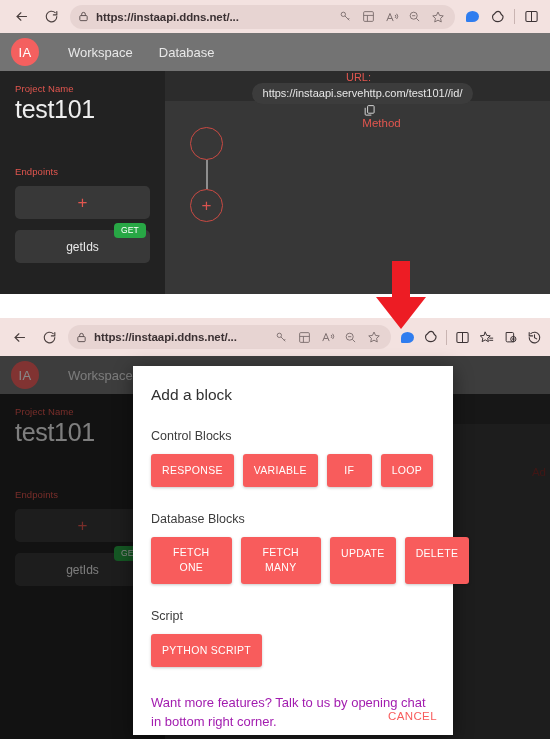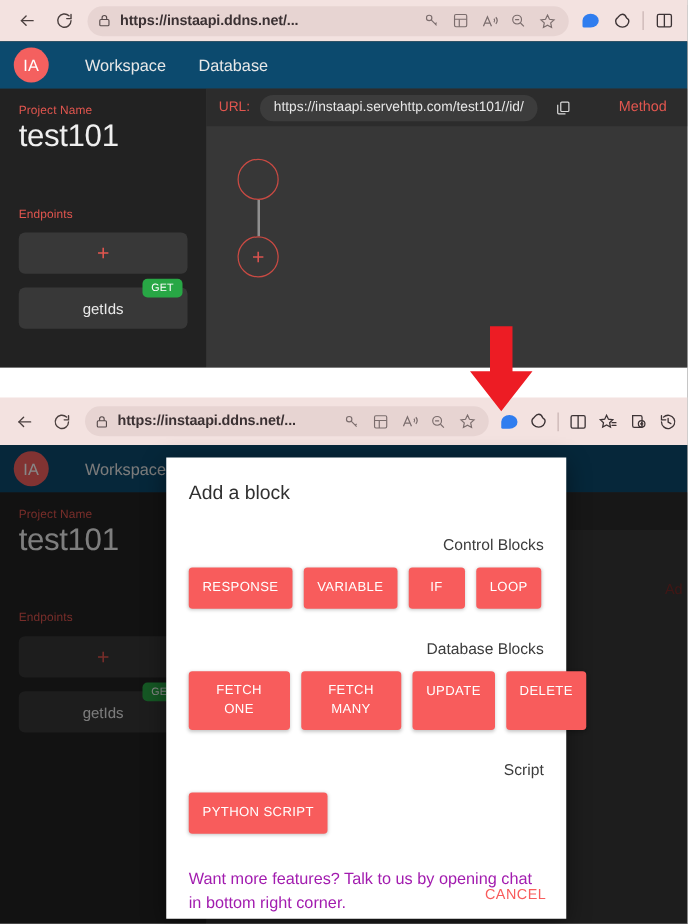--- a/index.html
+++ b/index.html
@@ -88,21 +88,21 @@
     position: absolute;
     left: 0; width: 550px;
     background: #2e2e2e;
     overflow: hidden;
   }
   .app.top { top: 33px; height: 261px; }
   .app.bottom { top: 356px; height: 383px; }
 
   .topnav {
     height: 38px;
-    background: #0c4a6e;
+    background: #737373;
     display: flex;
     align-items: center;
     padding-left: 11px;
     box-sizing: border-box;
   }
   .avatar {
     width: 28px; height: 28px;
     border-radius: 50%;
     background: #f4605f;
     color: #ffffff;
@@ -171,20 +171,21 @@
   }
 
   .canvas-area { flex: 1 1 auto; position: relative; background: #373737; }
   .urlrow {
     height: 30px;
     background: #2c2c2c;
     display: flex;
     align-items: center;
     padding-left: 10px;
     box-sizing: border-box;
+    flex-direction: column;
   }
   .url-label { color: #e2564f; font-size: 11px; margin-right: 8px; }
   .url-pill {
     background: #3c3c3c;
     border-radius: 14px;
     color: #e7e7e7;
     font-size: 11px;
     padding: 4px 11px 5px 11px;
     white-space: nowrap;
   }
@@ -245,21 +246,20 @@
   }
   .dlg-title {
     font-size: 15.5px;
     color: #303030;
     margin-top: 4px;
   }
   .dlg-section {
     font-size: 12.5px;
     color: #3c3c3c;
     margin-top: 25px;
-    text-align: right;
   }
   .dlg-section.script { margin-top: 25px; }
   .btn-row { display: flex; gap: 9px; margin-top: 11px; }
   .blk-btn {
     background: #f85c5c;
     color: #ffffff;
     font-size: 10.5px;
     border-radius: 3px;
     padding: 9px 11px;
     text-align: center;

